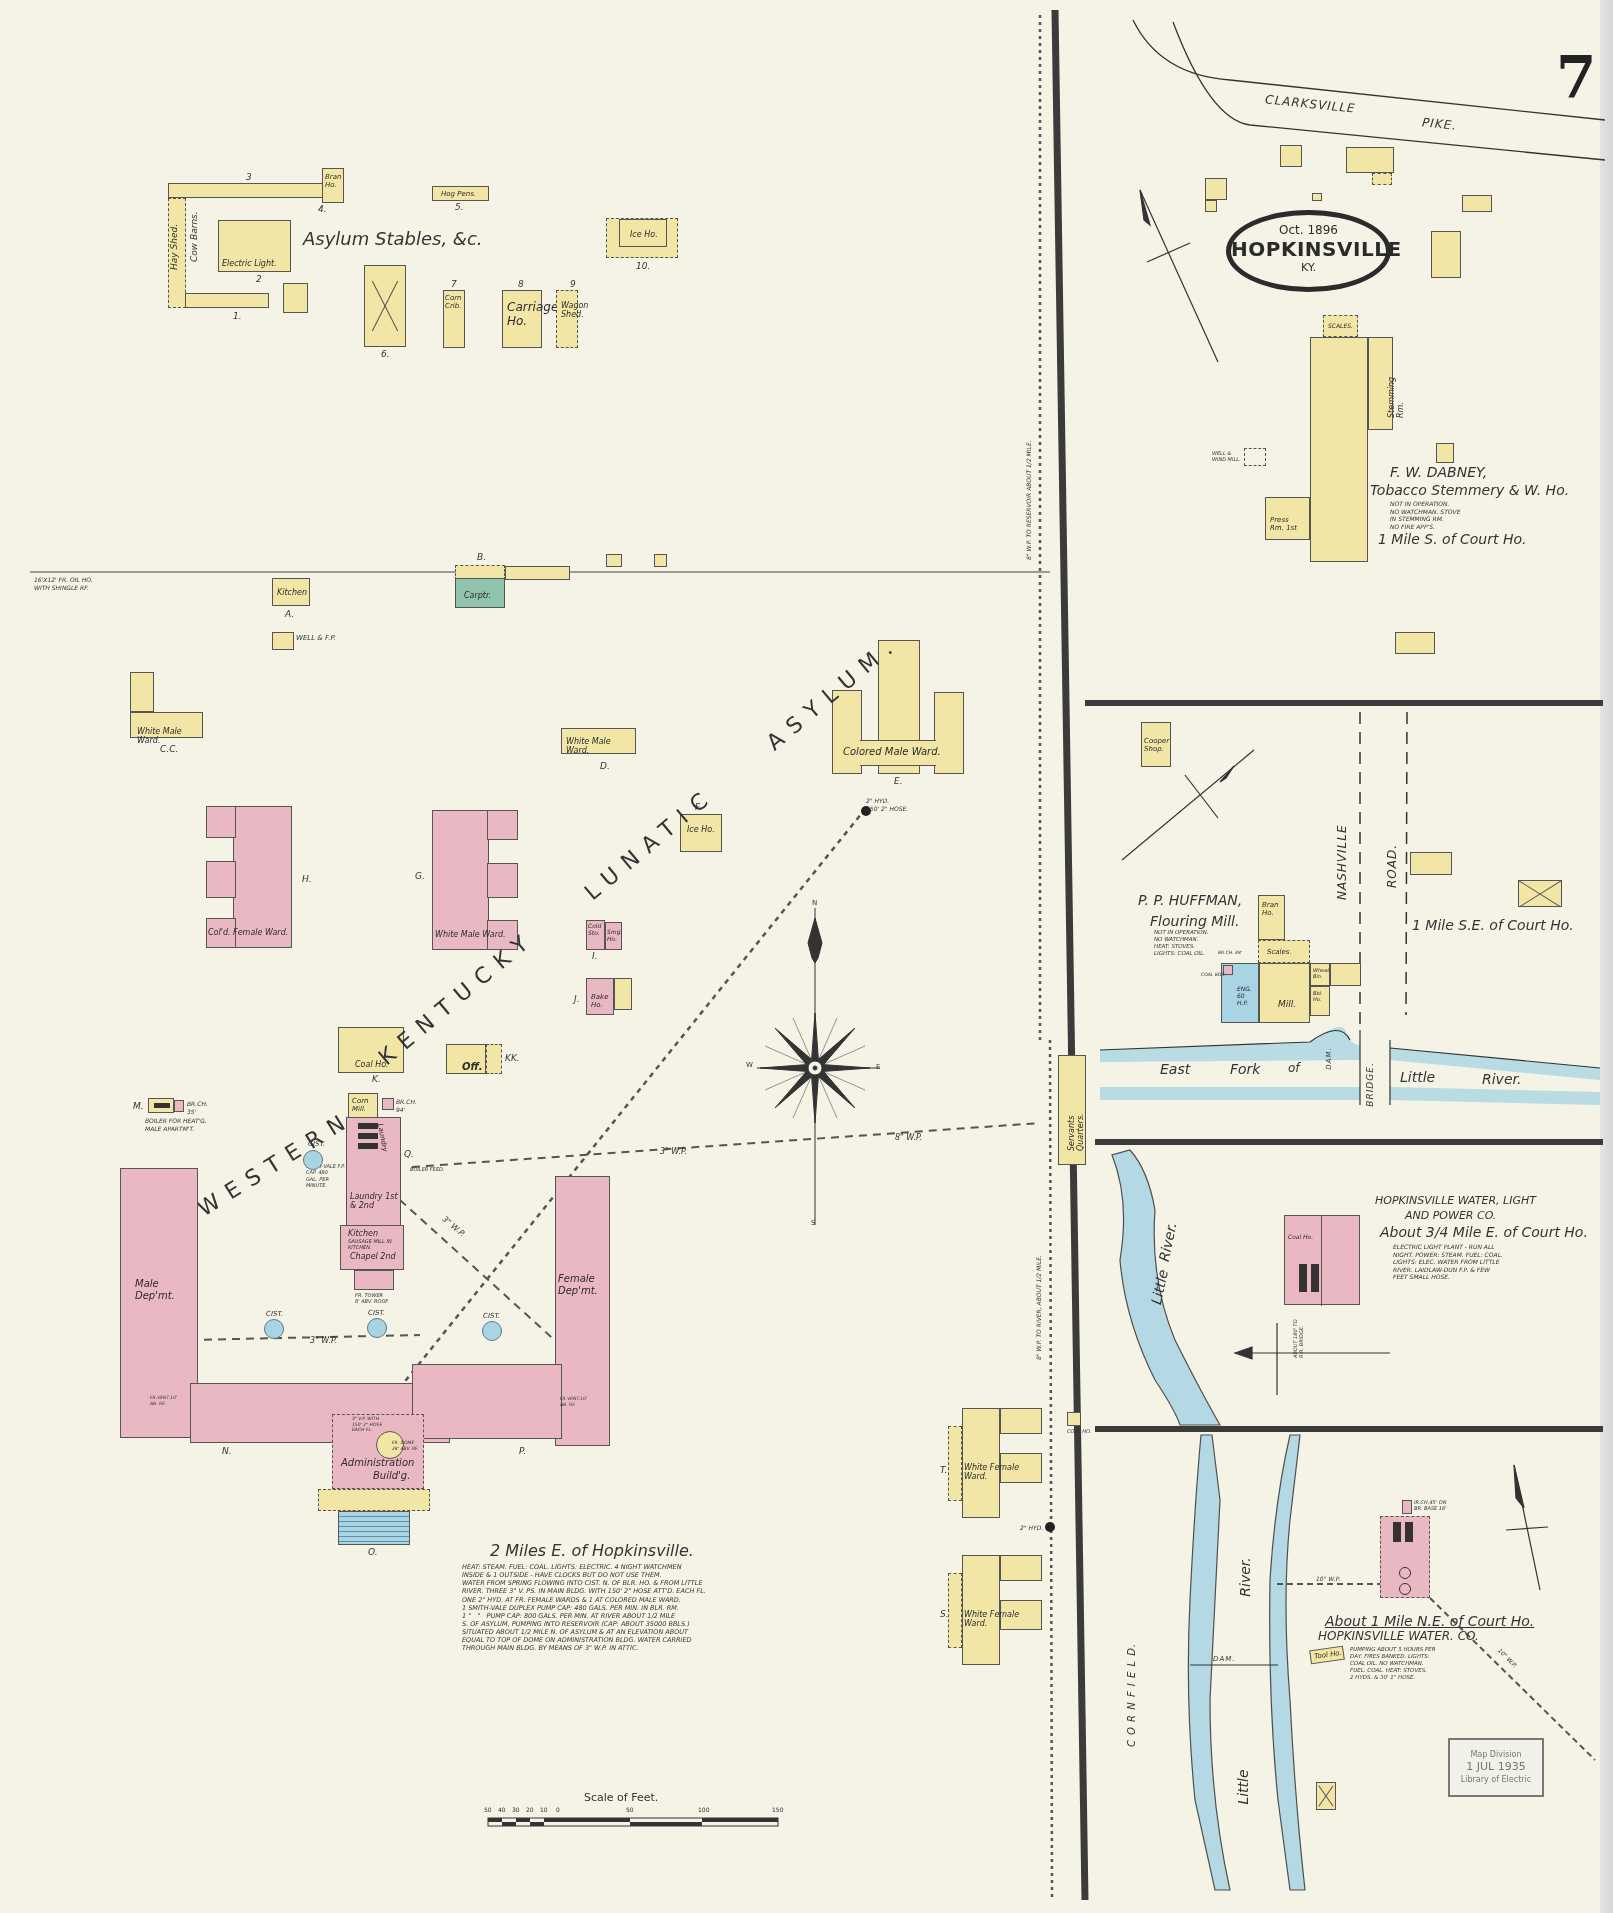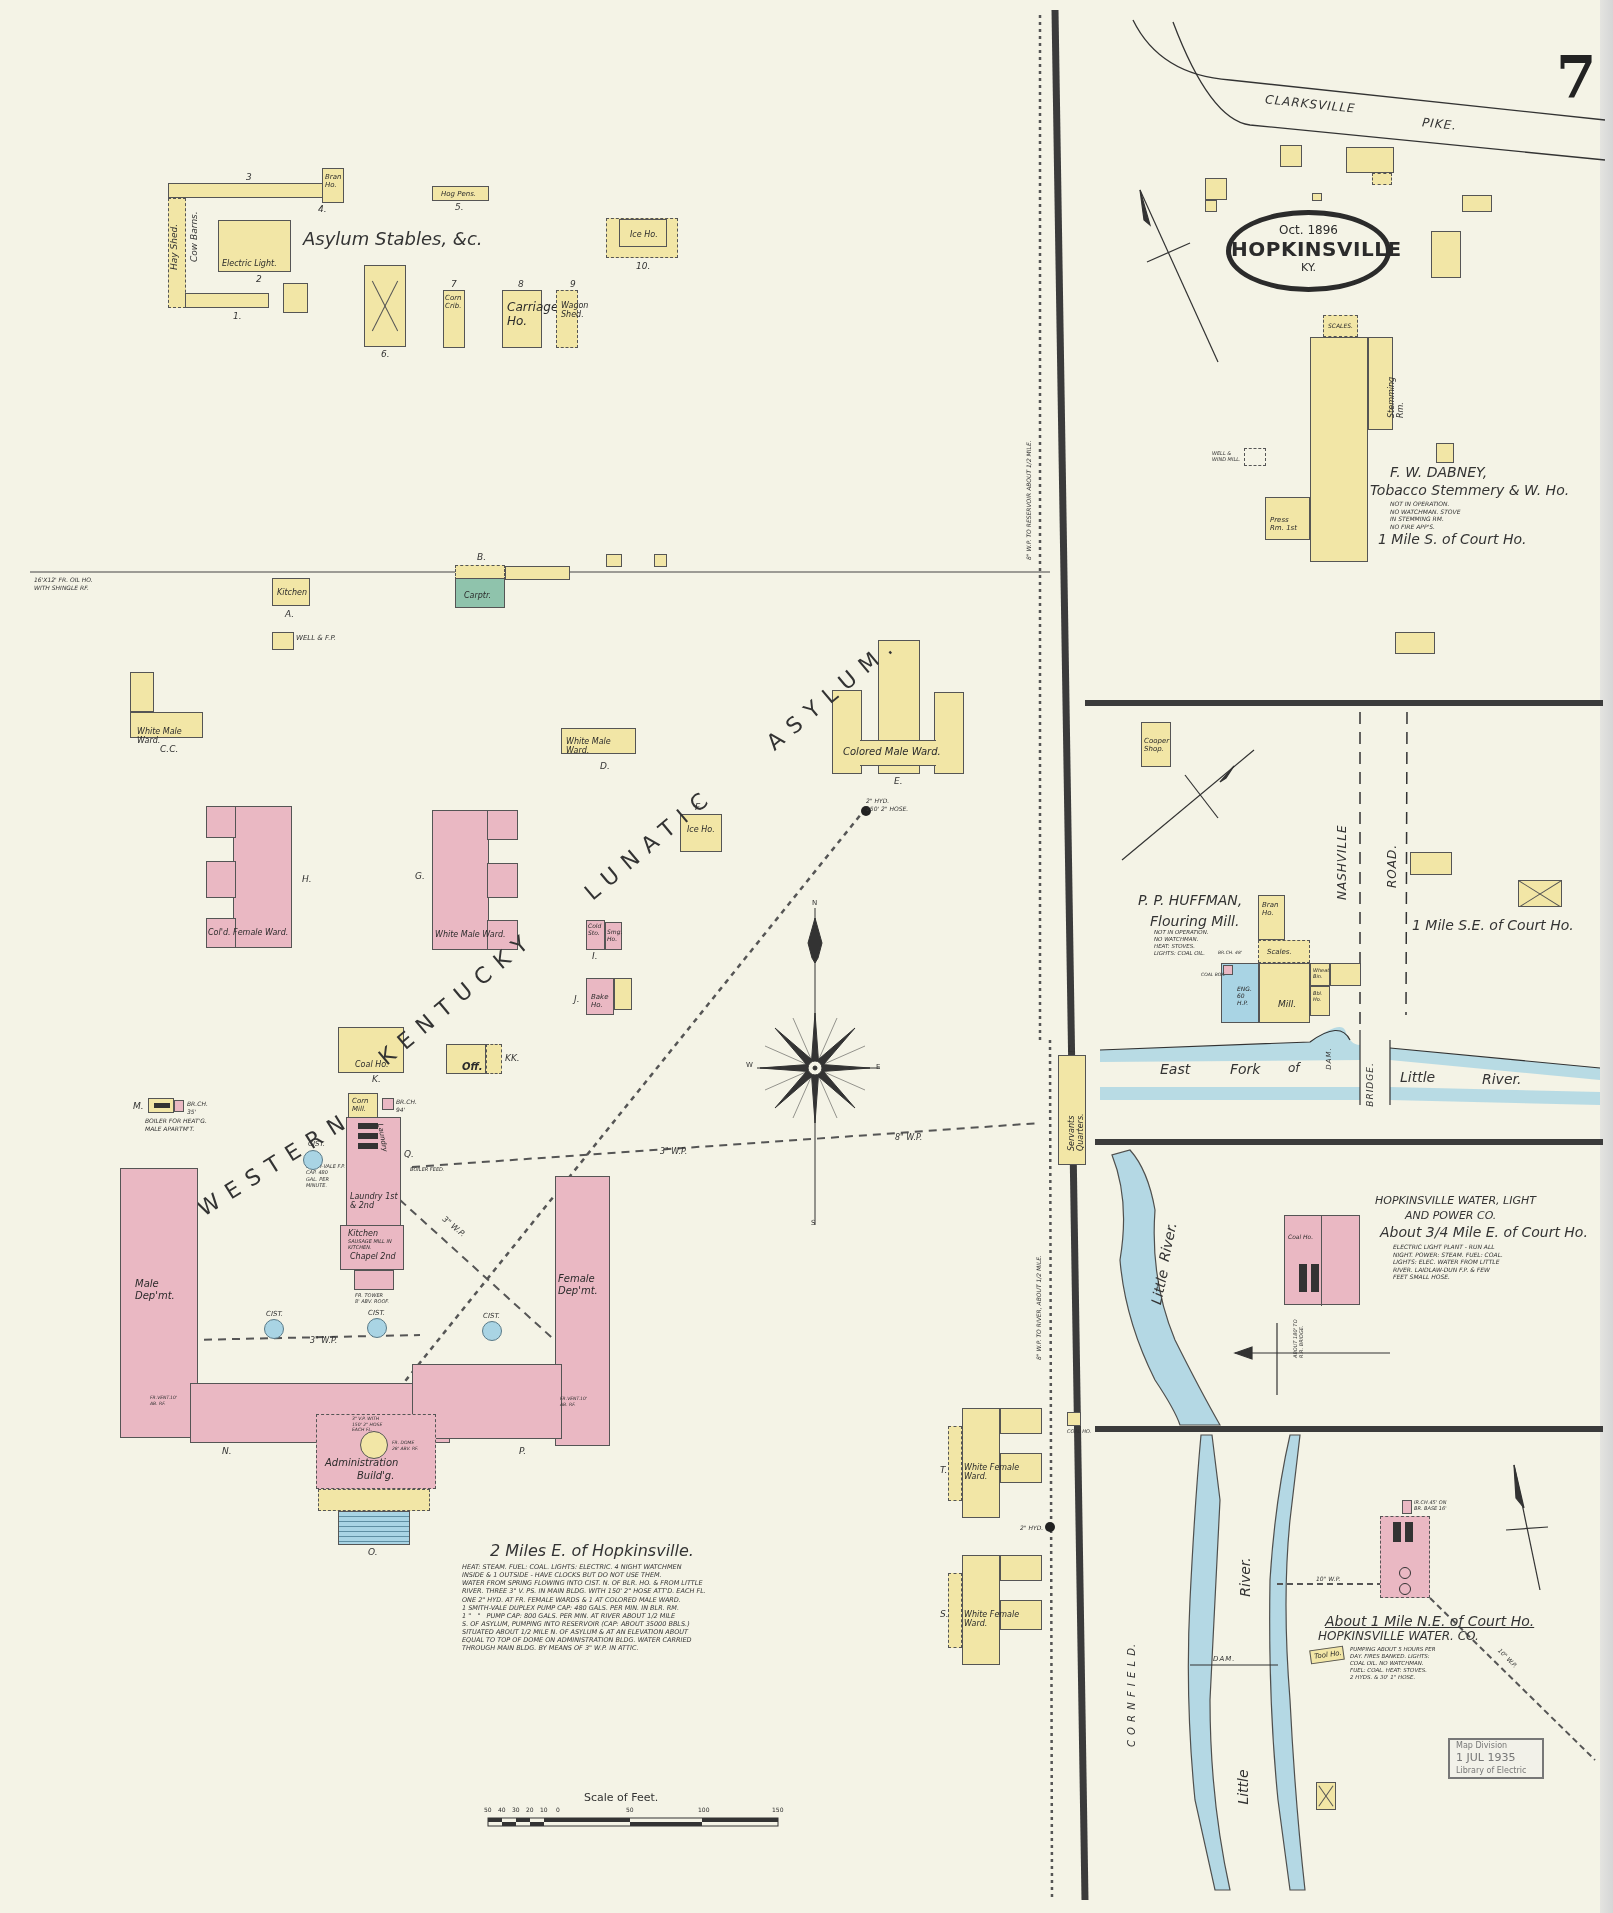--- a/index.html
+++ b/index.html
@@ -14,21 +14,21 @@
   .g{background:#8fc3ac;}
   .b{background:#a9d4e4;}
   .dash{border-style:dashed;}
   .tiny{font-size:7px;font-style:italic;line-height:1.15;}
   .small{font-size:9px;}
   .med{font-size:14px;}
   .big{font-size:18px;}
   svg.overlay{position:absolute;left:0;top:0;}
   .cist{position:absolute;width:18px;height:18px;border-radius:50%;background:#a9d4e4;border:1px solid #5a7a88;}
   .note{position:absolute;font-size:7.5px;font-style:italic;text-transform:uppercase;line-height:1.25;color:#333;white-space:pre;}
-  .stamp{position:absolute;border:2px solid #777;color:#777;font-size:10px;padding:1px 6px;line-height:1.3;background:rgba(240,240,236,.5);}
+  .stamp{position:absolute;border:2px solid #777;color:#777;font-size:10px;text-align:center;padding:10px 6px;line-height:1.3;background:rgba(240,240,236,.5);}
   .xbox{position:absolute;border:1.3px solid #555;box-sizing:border-box;background:#f2e6a6;overflow:hidden;}
   .xbox::before,.xbox::after{content:"";position:absolute;left:50%;top:50%;width:140%;height:1px;background:#555;transform-origin:center;}
   .xbox::before{transform:translate(-50%,-50%) rotate(var(--a1,60deg));}
   .xbox::after{transform:translate(-50%,-50%) rotate(var(--a2,-60deg));}
 </style>
 </head>
 <body>
 
 <div class="sheet"></div>
 <div class="edge"></div>
@@ -346,21 +346,21 @@
 
 <div style="position:absolute;left:120px;top:1168px;width:500px;height:280px;">
   <div class="bld p" style="left:0;top:0;width:78px;height:270px;"></div>
   <div class="bld p" style="left:435px;top:8px;width:55px;height:270px;"></div>
   <div class="bld p" style="left:70px;top:215px;width:260px;height:60px;"></div>
   <div class="bld p" style="left:292px;top:196px;width:150px;height:75px;"></div>
   <span class="tiny" style="position:absolute;left:15px;top:110px;font-size:10px;white-space:normal;width:50px;">Male Dep'mt.</span>
   <span class="tiny" style="position:absolute;left:438px;top:105px;font-size:10px;white-space:normal;width:50px;">Female Dep'mt.</span>
 </div>
 
-<div class="bld p dash" style="left:316px;top:1414px;width:120px;height:75px;">
+<div class="bld p dash" style="left:332px;top:1414px;width:92px;height:75px;">
   <div style="position:absolute;left:43px;top:16px;width:26px;height:26px;border-radius:50%;background:#f2e6a6;border:1.5px solid #555;"></div>
   <span class="tiny" style="position:absolute;left:8px;top:42px;font-size:10px;">Administration</span>
   <span class="tiny" style="position:absolute;left:40px;top:55px;font-size:10px;">Build'g.</span>
 </div>
 <div class="bld y dash" style="left:318px;top:1489px;width:112px;height:22px;"></div>
 <div class="bld b" style="left:338px;top:1511px;width:72px;height:34px;background:repeating-linear-gradient(#a9d4e4 0 4px,#5f8fa3 4px 5px);"></div>
 <div class="note" style="left:352px;top:1416px;font-size:4.5px;">3" V.P. WITH
 150' 2" HOSE
 EACH FL.</div>
 <div class="note" style="left:392px;top:1440px;font-size:4.5px;">FR. DOME

